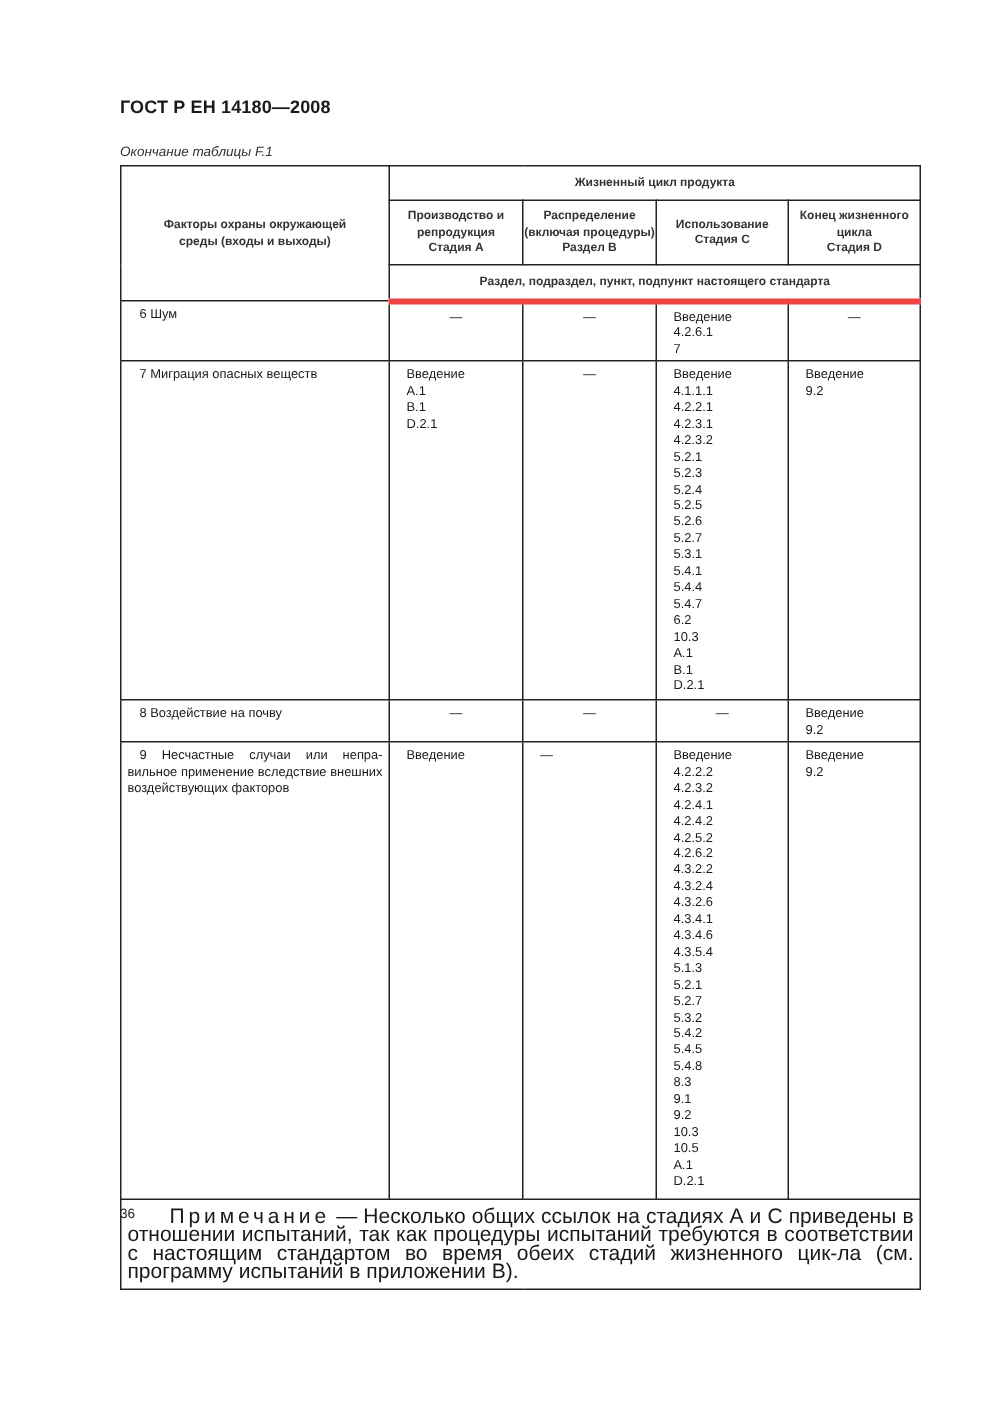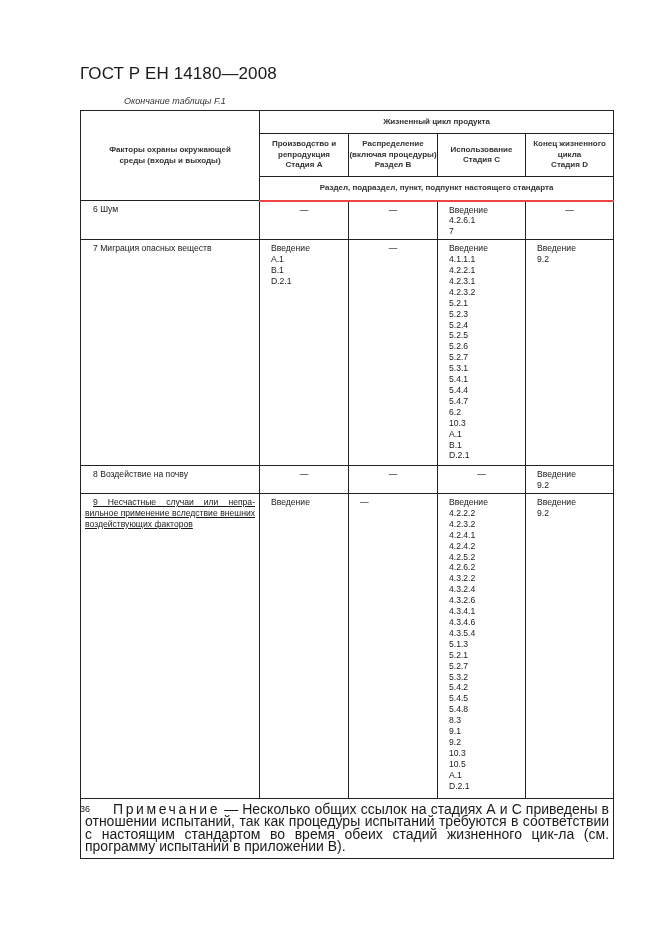--- a/index.html
+++ b/index.html
@@ -2,38 +2,38 @@
 <html><head>
 <meta charset="utf-8">
 <style>
   html, body { margin: 0; padding: 0; }
   body {
     width: 661px; height: 936px; background: #ffffff; position: relative;
     font-family: "Liberation Sans", sans-serif; color: #1a1a1a; overflow: hidden;
   }
   .doc-title {
     position: absolute; left: 80px; top: 64px;
-    font-size: 17px; font-weight: normal; letter-spacing: 0.1px;
+    font-size: 12px; font-weight: bold; letter-spacing: 0.1px;
   }
   .table-caption {
     position: absolute; left: 80px; top: 96px;
-    font-size: 9px; font-style: italic; color: #333; margin-left: 44px;
+    font-size: 9px; font-style: italic; color: #333;
   }
   .tbl {
     position: absolute; left: 80px; top: 110px; width: 533px;
     border-collapse: collapse; table-layout: fixed;
     font-size: 8.6px; line-height: 10.9px;
   }
   .tbl td {
     border: 1px solid #222; vertical-align: top; padding: 0;
   }
   .tbl .hdr { text-align: center; vertical-align: middle; color: #333; font-size: 8px; line-height: 10.5px; font-weight: bold; }
-  .tbl tr.thick-bottom td { border-bottom: 2px solid #ef4444; margin-top: 22px; }
+  .tbl tr.thick-bottom td { border-bottom: 4px solid #ef4444; margin-top: 22px; }
   .cell-factor { padding: 3px 4px 2px 12px !important; }
-  .cell-factor.justify { text-align: justify; padding-left: 4px !important; text-decoration: underline; }
+  .cell-factor.justify { text-align: justify; padding-left: 4px !important; }
   .cell-factor.justify span.first { padding-left: 8px; }
   .cell-stage { padding: 3px 4px 2px 11px !important; }
   .cell-stage.dash { text-align: center; padding-left: 4px !important; }
   .ref-line { display: block; white-space: nowrap; }
   .note-cell { padding: 4px 4px 6px 4px !important; font-size: 14px; line-height: 12.3px; text-align: justify; }
   .note-label { letter-spacing: 2.6px; padding-left: 28px; }
   .page-number {
     position: absolute; left: 80px; top: 804px; font-size: 9px;
   }
 </style>

